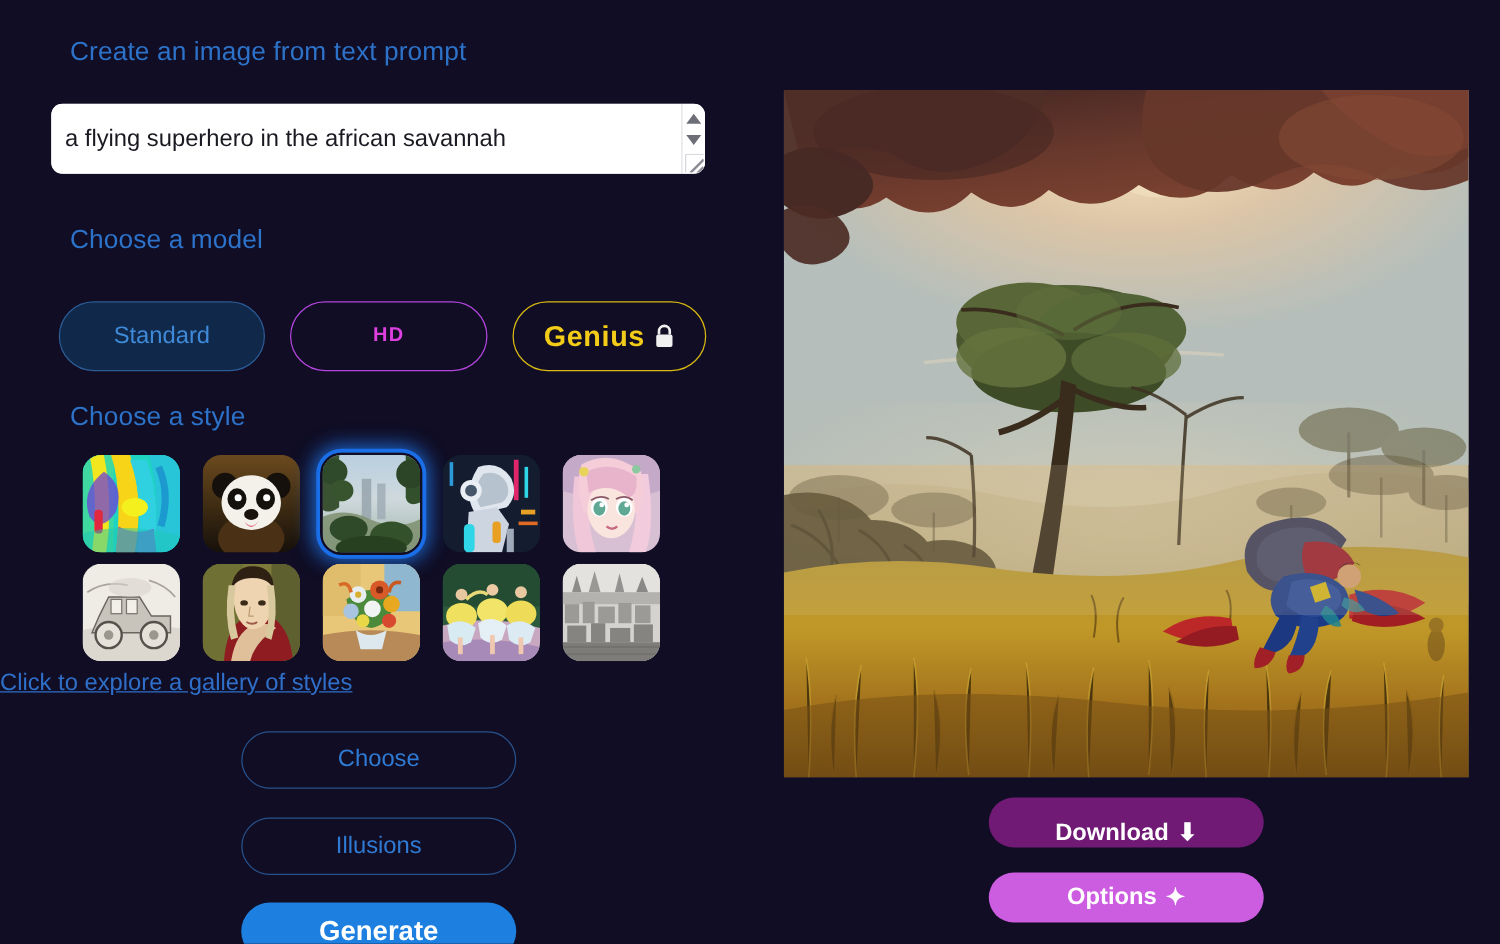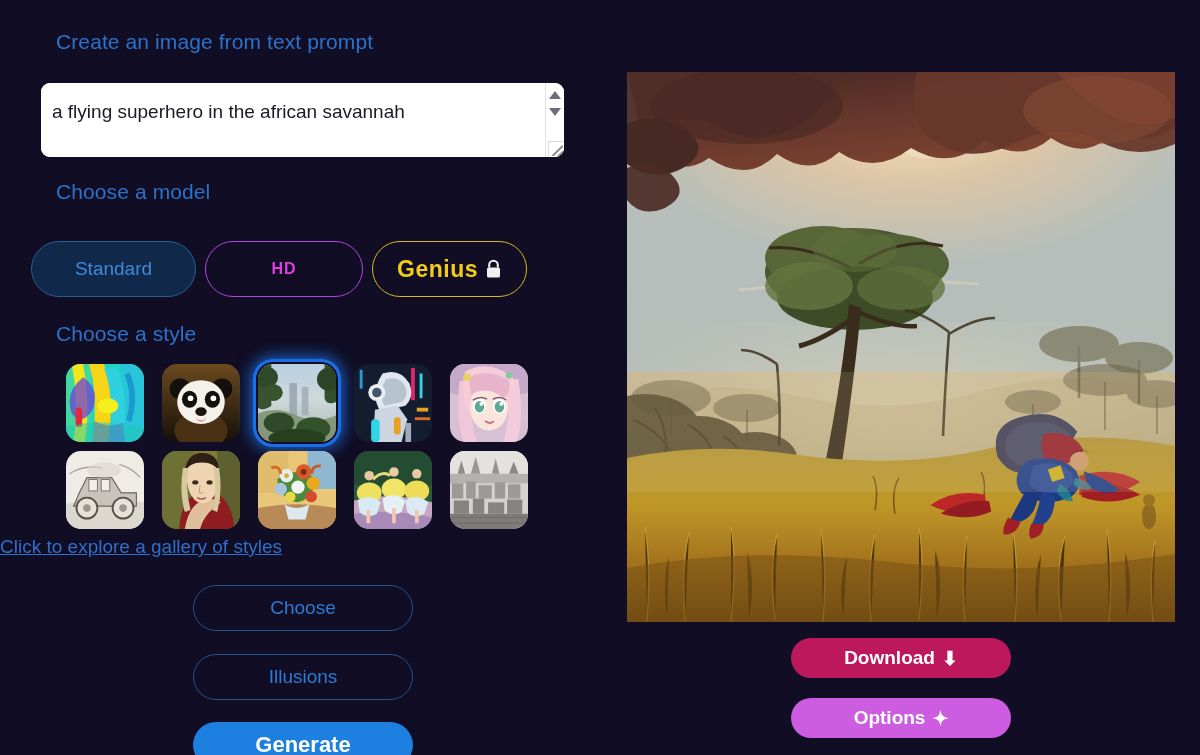--- a/index.html
+++ b/index.html
@@ -22,21 +22,21 @@
     letter-spacing: 0.1px;
     margin-left: 15px;
   }
   #page-title { position: absolute; left: 41px; top: 30px; }
   #model-label { position: absolute; left: 41px; top: 180px; }
   #style-label { position: absolute; left: 41px; top: 322px; }
 
   
   .prompt-wrap {
     position: absolute; left: 41px; top: 83px;
-    width: 523px; height: 74px;
+    width: 523px; height: 56px;
     background: #ffffff;
     border-radius: 9px;
     overflow: hidden;
     display: flex;
   }
   .prompt-input {
     flex: 1;
     border: none; outline: none; resize: none;
     font-family: "Liberation Sans", sans-serif;
     font-size: 19px;
@@ -68,21 +68,21 @@
     height: 1.5px; transform: rotate(-45deg); transform-origin: center;
   }
   .resize-grip::before { width: 15px; right: -2px; bottom: 5px; }
   .resize-grip::after  { width: 9px;  right: -1px; bottom: 1px; }
   .grip-line {
     position: absolute; left: 0; top: 0; width: 15px; height: 15px;
     border-left: 1px solid #d8d8de; border-top: 1px solid #d8d8de;
   }
 
   
-  .model-row { position: absolute; left: 31px; top: 241px; display: flex; gap: 9px; }
+  .model-row { position: absolute; left: 47px; top: 241px; display: flex; gap: 20px; }
   .pill {
     height: 56px;
     border-radius: 30px;
     display: flex; align-items: center; justify-content: center;
     cursor: pointer;
     background: transparent;
     font-size: 19px;
   }
   .pill.standard {
     width: 165px;
@@ -181,21 +181,21 @@
   }
   .solid-btn {
     width: 220px; height: 40px;
     border: none; border-radius: 21px;
     font-size: 19px; font-weight: 700;
     color: #ffffff;
     font-family: "Liberation Sans", sans-serif;
     cursor: pointer;
     display: flex; align-items: center; justify-content: center; gap: 7px;
   }
-  #download-button { background: #be185d; }
+  #download-button { background: #701a75; align-items: flex-end; }
   #enhance-button  { background: #cc5ce0; }
 </style>
 </head>
 <body>
 
 <div class="app">
 
   <div class="left-panel">
 
     <div class="section-label" id="page-title">Create an image from text prompt</div>

